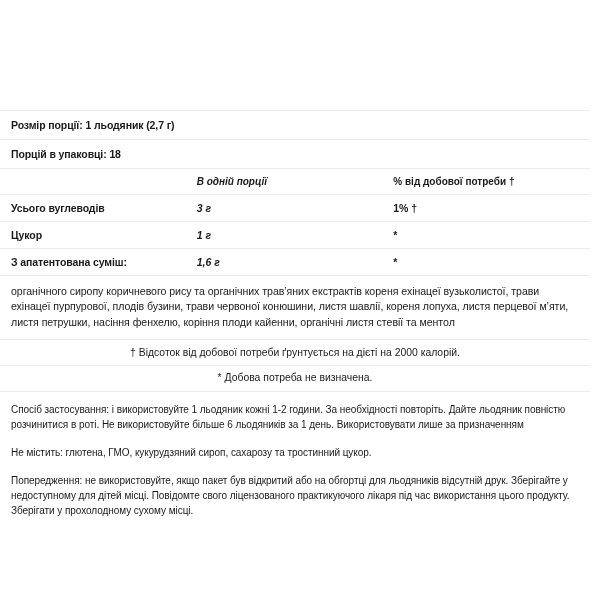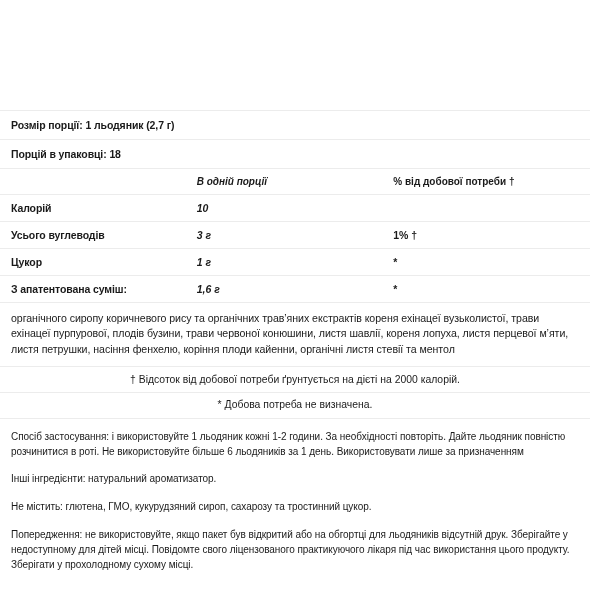--- a/index.html
+++ b/index.html
@@ -129,25 +129,20 @@
       <tr class="serving-row">
         <td class="cell-name" colspan="3">Порцій в упаковці: 18</td>
       </tr>
       <tr class="head-row">
         <td class="cell-name"></td>
         <td class="cell-amount">В одній порції</td>
         <td class="cell-dv">% від добової потреби †</td>
       </tr>
 
       <tr>
-        <td class="cell-name">Калорій</td>
-        <td class="cell-amount">10</td>
-        <td class="cell-dv"></td>
-      </tr>
-      <tr>
         <td class="cell-name">Усього вуглеводів</td>
         <td class="cell-amount">3 г</td>
         <td class="cell-dv">1% †</td>
       </tr>
       <tr>
         <td class="cell-name">Цукор</td>
         <td class="cell-amount">1 г</td>
         <td class="cell-dv">*</td>
       </tr>
       <tr>
@@ -166,19 +161,18 @@
       <tr>
         <td class="footnote-cell second" colspan="3">* Добова потреба не визначена.</td>
       </tr>
     </tbody>
   </table>
 
   <div class="divider"></div>
 
   <div class="block directions">Спосіб застосування: і використовуйте 1 льодяник кожні 1-2 години.  За необхідності повторіть. Дайте льодяник повністю розчинитися в роті. Не використовуйте більше 6 льодяників за 1 день. Використовувати лише за призначенням</div>
 
-  <div class="block other-ingredients">Інші інгредієнти: натуральний ароматизатор.</div>
 
   <div class="block free-from">Не містить: глютена, ГМО, кукурудзяний сироп, сахарозу та тростинний цукор.</div>
 
   <div class="block warning">Попередження: не використовуйте, якщо пакет був відкритий або на обгортці для льодяників відсутній друк. Зберігайте у недоступному для дітей місці. Повідомте свого ліцензованого практикуючого лікаря під час використання цього продукту. Зберігати у прохолодному сухому місці.</div>
 
 </div>
 
 </body></html>

